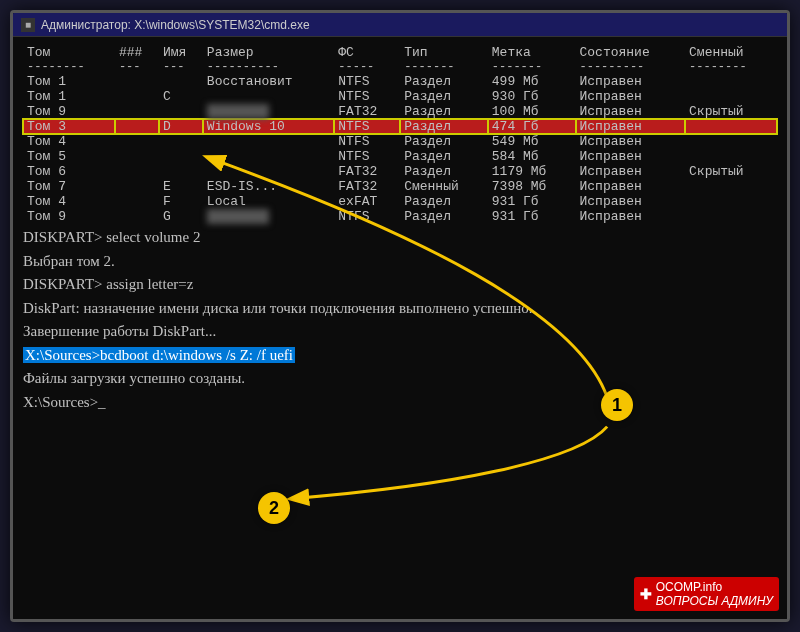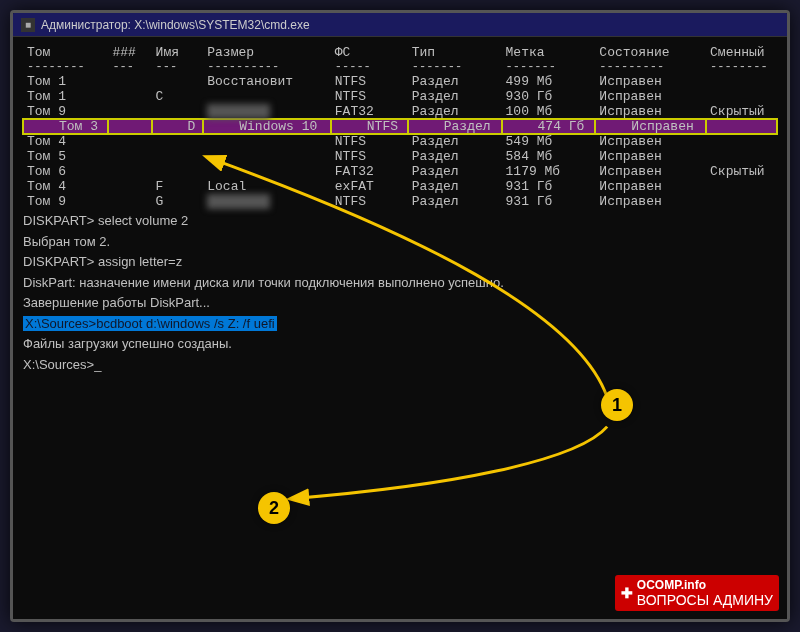--- a/index.html
+++ b/index.html
@@ -78,29 +78,28 @@
       color: #c0c0c0;
       padding: 0 4px;
       white-space: nowrap;
     }
     .disk-table .separator {
       color: #888;
       font-size: 12px;
     }
 
     .highlighted-row td {
-      background: #701a75;
+      background: #b91c1c;
       outline: 2px solid #cccc00;
       outline-offset: -1px;
-      padding-left: 36px;
     }
 
     .cmd-line {
-      font-family: Liberation Sans, sans-serif;
-      font-size: 13px;
+      font-family: Liberation Serif, serif;
+      font-size: 15px;
       color: #c0c0c0;
       line-height: 1.5;
       margin: 1px 0;
     }
 
     
     .annotation-layer {
       position: absolute;
       top: 0;
       left: 0;
@@ -153,21 +152,21 @@
       gap: 4px;
     }
     .watermark-cross {
       color: white;
       font-size: 14px;
       font-weight: bold;
     }
 
     .cmd-blue-bg {
       background: #0078d7;
-      color: #0f172a;
+      color: #ffffff;
       padding: 0 2px;
     }
   </style>
 </head>
 <body>
 
 <div class="outer-frame">
 
   <div class="title-bar">
     <div class="title-bar-icon">
@@ -275,20 +274,31 @@
     <td></td>
     <td></td>
     <td></td>
     <td>FAT32</td>
     <td>Раздел</td>
     <td>1179 Мб</td>
     <td>Исправен</td>
     <td>Скрытый</td>
   </tr>
           <tr>
+    <td>Том 7</td>
+    <td></td>
+    <td>E</td>
+    <td>ESD-IS...</td>
+    <td>FAT32</td>
+    <td>Сменный</td>
+    <td>7398 Мб</td>
+    <td>Исправен</td>
+    <td></td>
+  </tr>
+          <tr>
     <td>Том 4</td>
     <td></td>
     <td>F</td>
     <td>Local</td>
     <td>exFAT</td>
     <td>Раздел</td>
     <td>931 Гб</td>
     <td>Исправен</td>
     <td></td>
   </tr>
@@ -340,19 +350,19 @@
       <span>1</span>
     </div>
 
     <div class="circle-badge" style="position:absolute; top:455px; left:245px;">
       <span>2</span>
     </div>
 
     <div class="watermark">
       <span class="watermark-cross">✚</span>
       <div>
-        <div style="font-size:12px;font-weight:bold;">OCOMP.info</div>
-        <div style="font-size:14px;font-weight:normal;">ВОПРОСЫ АДМИНУ</div>
+        <div style="font-size:12px;font-weight:normal;">OCOMP.info</div>
+        <div style="font-size:12px;font-weight:normal;font-style:italic;">ВОПРОСЫ АДМИНУ</div>
       </div>
     </div>
 
   </div>
 </div>
 
 </body></html>

